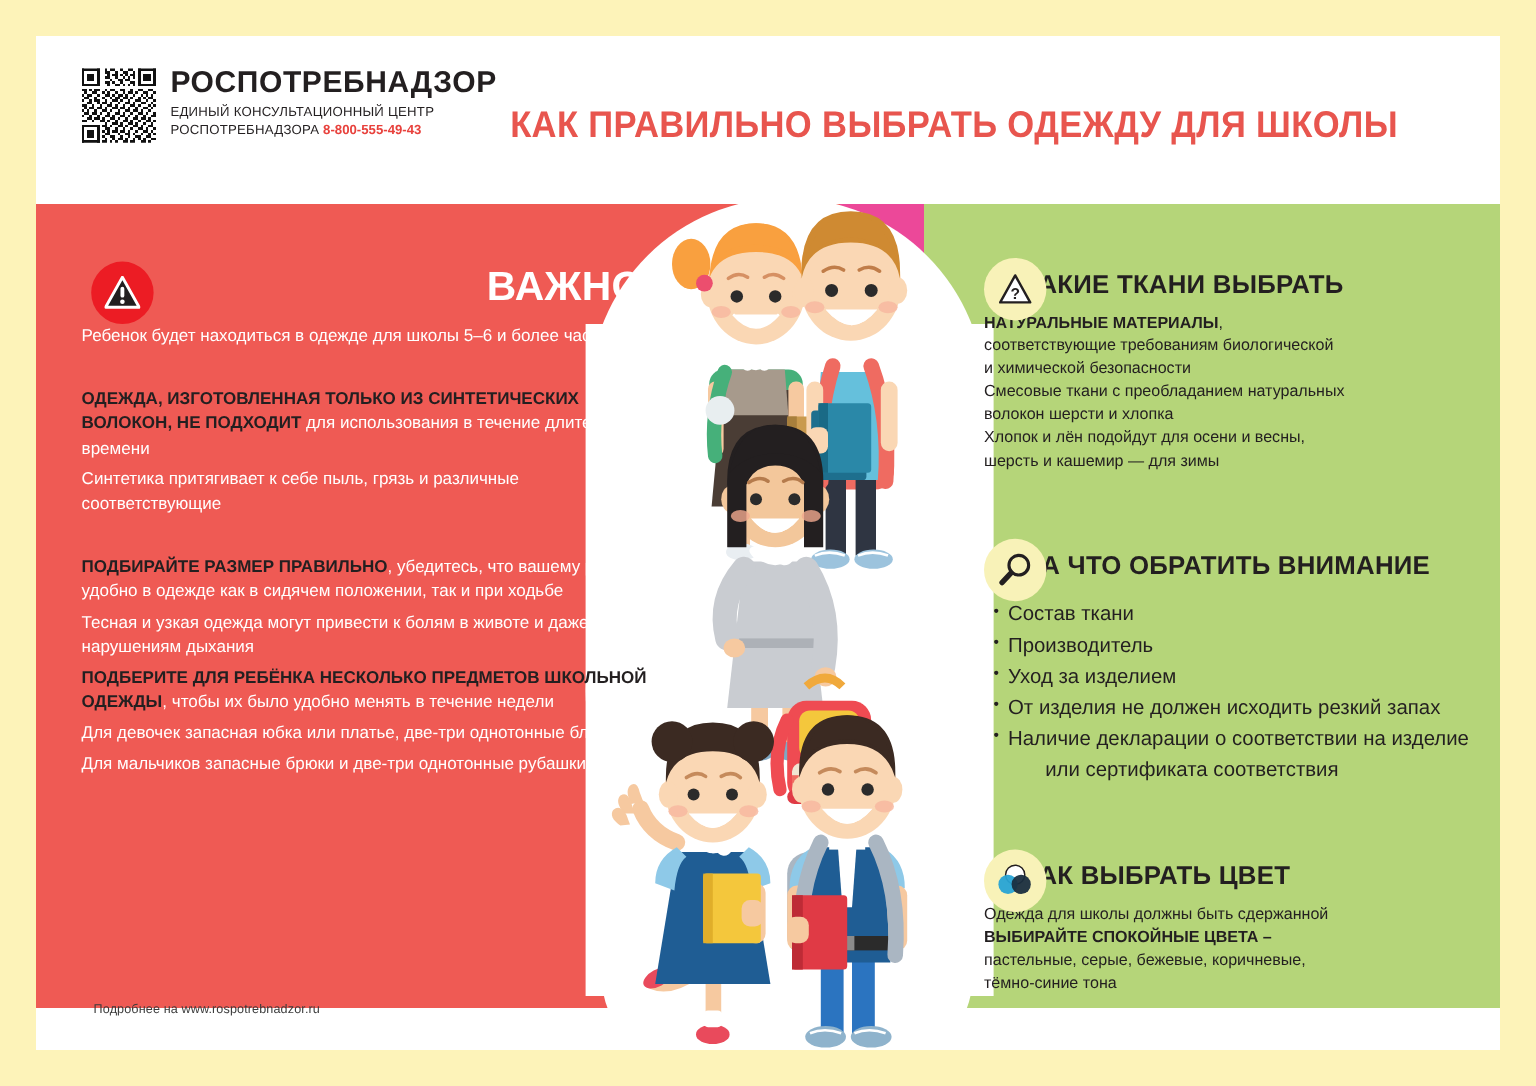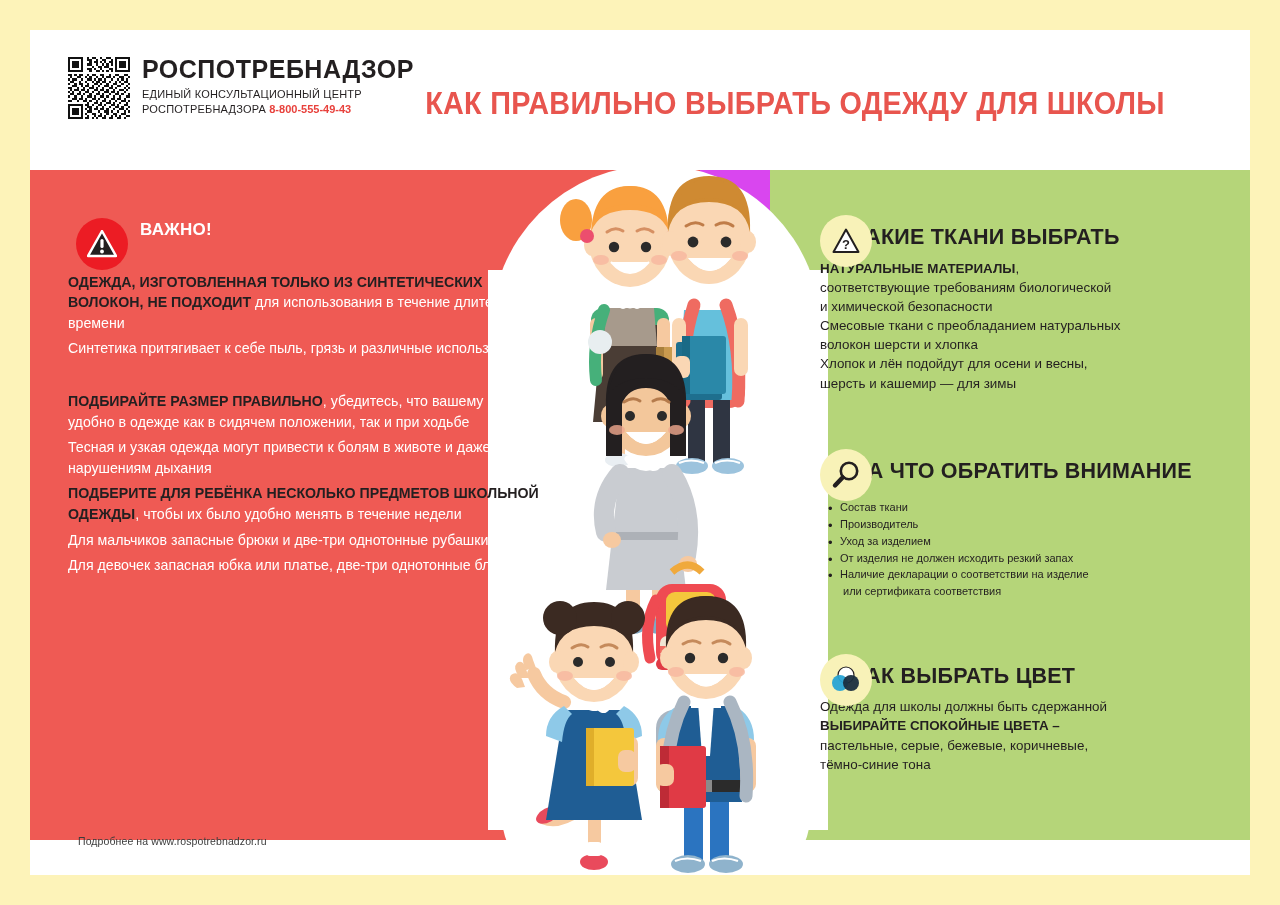--- a/index.html
+++ b/index.html
@@ -6,21 +6,21 @@
   html,body { width:1280px; height:905px; }
   body {
     background:#fdf3b9;
     font-family:"Liberation Sans", sans-serif;
     overflow:hidden;
   }
   .poster {
     position:absolute;
     left:30px; top:30px;
     width:1220px; height:845px;
-    background:#d946ef;
+    background:#ec4899;
     overflow:hidden;
   }
 
   
   .header { position:absolute; left:0; top:0; width:100%; height:140px; background:#fff; z-index:6; }
   .logo-block { position:absolute; left:38px; top:25px; display:flex; align-items:flex-start; gap:12px; }
   .qr { width:62px; height:62px; margin-top:2px; }
   .logo-text { padding-top:2px; }
   .brand {
     font-size:25px; font-weight:bold; letter-spacing:0.5px;
@@ -66,22 +66,22 @@
   .scene svg { display:block; }
 
   
   .left-col { position:absolute; left:38px; top:185px; width:480px; z-index:5; color:#ffffff; }
   .warn-badge {
     position:absolute; left:8px; top:3px; width:52px; height:52px;
     border-radius:50%; background:#ec1c24;
   }
   .warn-badge svg { position:absolute; left:11px; top:12px; }
   .important-head {
-    margin-left:72px; font-size:17px; font-weight:bold; color:#fff;
-    letter-spacing:0.3px; line-height:1.1; padding-top:6px;
+    margin-left:72px; font-size:34px; font-weight:bold; color:#fff;
+    letter-spacing:0.3px; line-height:1.1; padding-top:6px;text-align:right;
   }
   .lead {
     margin-top:12px; font-size:14.2px; line-height:1.42; color:#fff;
   }
   .blk { margin-top:32px; font-size:14.2px; line-height:1.45; color:#fff; }
   .blk.tight { margin-top:5px; }
   .bold-dark { font-weight:bold; color:#231f20; }
 
   
   .right-col { position:absolute; left:790px; top:185px; width:420px; z-index:5; }
@@ -93,27 +93,27 @@
   }
   .sec-title {
     margin-left:32px; font-size:21.5px; font-weight:bold; color:#231f20;
     letter-spacing:0.2px; padding-top:11px; line-height:1.1;
   }
   .sec-body {
     margin-top:9px; font-size:13.4px; line-height:1.43; color:#231f20;
   }
   .bullets { margin-top:16px; margin-left:8px; }
   .bullets li {
-    list-style:none; font-size:11px; line-height:1.52; color:#231f20;
+    list-style:none; font-size:17px; line-height:1.52; color:#231f20;
     padding-left:12px; position:relative;
   }
   .bullets li::before {
     content:"\2022"; position:absolute; left:0; top:0; font-size:13px;
   }
-  .bullets li .cont { display:block; padding-left:3px; }
+  .bullets li .cont { display:block; padding-left:3px;margin-left:28px; }
   .b { font-weight:bold; }
   .sec-1 { margin-top:0; }
   .sec-2 { margin-top:56px; }
   .sec-3 { margin-top:54px; }
 </style>
 </head>
 <body>
 
 <div class="poster">
 
@@ -620,36 +620,37 @@
 
   <div class="left-col">
     <div class="warn-badge">
       <svg width="30" height="28" viewBox="0 0 30 28">
         <path d="M15 1 L29 26 L1 26 Z" fill="#231f20" stroke="#ffffff" stroke-width="2.4" stroke-linejoin="round"></path>
         <rect x="13.4" y="9" width="3.2" height="9" rx="1.6" fill="#ffffff"></rect>
         <circle cx="15" cy="21.5" r="1.9" fill="#ffffff"></circle>
       </svg>
     </div>
     <div class="important-head">ВАЖНО!</div>
+    <div class="lead">Ребенок будет находиться в одежде для школы 5–6 и более часов</div>
 
     <div class="blk">
       <span class="bold-dark">ОДЕЖДА, ИЗГОТОВЛЕННАЯ ТОЛЬКО ИЗ СИНТЕТИЧЕСКИХ ВОЛОКОН, НЕ ПОДХОДИТ</span><span> для использования в течение длительного времени</span>
     </div>
-    <div class="blk tight">Синтетика притягивает к себе пыль, грязь и различные использования</div>
+    <div class="blk tight">Синтетика притягивает к себе пыль, грязь и различные соответствующие</div>
 
     <div class="blk">
       <span class="bold-dark">ПОДБИРАЙТЕ РАЗМЕР ПРАВИЛЬНО</span><span>, убедитесь, что вашему ребёнку удобно в одежде как в сидячем положении, так и при ходьбе</span>
     </div>
     <div class="blk tight">Тесная и узкая одежда могут привести к болям в животе и даже к нарушениям дыхания</div>
 
     <div class="blk tight">
       <span class="bold-dark">ПОДБЕРИТЕ ДЛЯ РЕБЁНКА НЕСКОЛЬКО ПРЕДМЕТОВ ШКОЛЬНОЙ ОДЕЖДЫ</span><span>, чтобы их было удобно менять в течение недели</span>
     </div>
+    <div class="blk tight">Для девочек запасная юбка или платье, две-три однотонные блузки</div>
     <div class="blk tight">Для мальчиков запасные брюки и две-три однотонные рубашки</div>
-    <div class="blk tight">Для девочек запасная юбка или платье, две-три однотонные блузки</div>
   </div>
 
   <div class="right-col">
 
     <div class="sec sec-1">
       <div class="sec-icon">
         <svg width="28" height="26" viewBox="0 0 28 26">
           <path d="M14 1.5 L26.5 24 L1.5 24 Z" fill="#ffffff" stroke="#231f20" stroke-width="2" stroke-linejoin="round"></path>
           <text x="14" y="21" font-size="13" font-family="Liberation Sans, sans-serif" font-weight="bold" fill="#231f20" text-anchor="middle">?</text>
         </svg>

